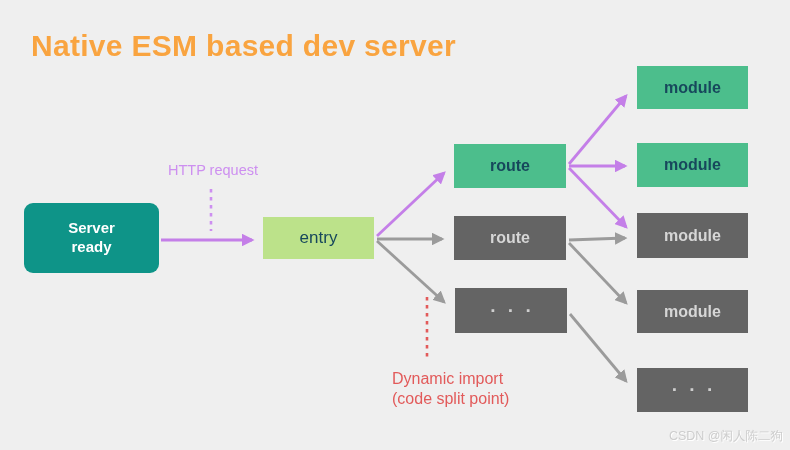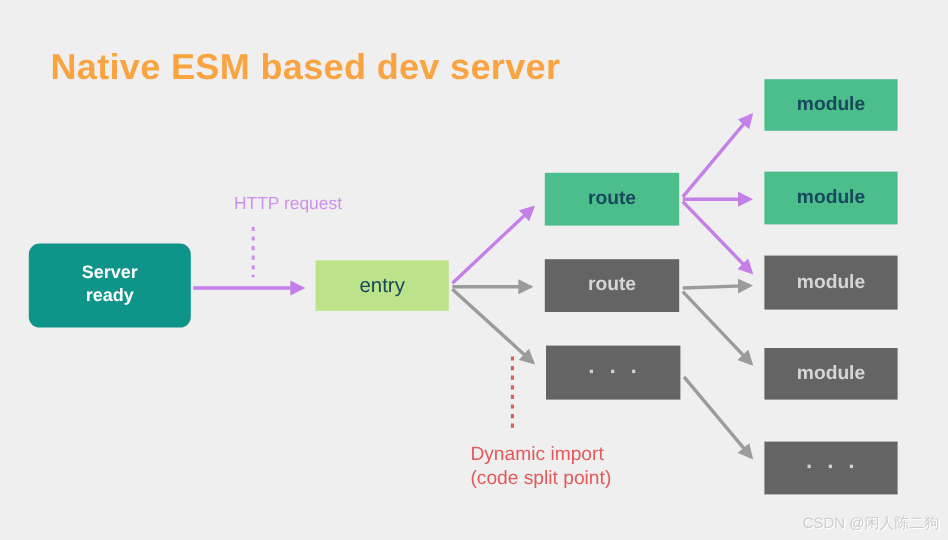--- a/index.html
+++ b/index.html
@@ -2,21 +2,21 @@
 <html style="--background: #efefef; --title-orange: #f9a440; --teal: #0e9488; --entry-green: #bce28a; --node-green: #4cbe8c; --node-gray: #646464; --arrow-purple: #c47fe8; --label-purple: #cd8ff0; --arrow-gray: #9b9b9b; --annotation-red: #e25a5a; --dark-text: #17485c; --light-text: #d6d6d6;"><head>
 <meta charset="utf-8">
 <style>
   html,body{margin:0;padding:0;}
   body{font-family:"Liberation Sans","DejaVu Sans",sans-serif;}
   .stage{
     position:relative;width:790px;height:450px;overflow:hidden;
     background:var(--background);
   }
   .title{
-    position:absolute;left:26px;top:24px;margin:16px;
+    position:absolute;left:26px;top:24px;margin:5px;
     font-size:30px;font-weight:600;letter-spacing:.3px;
     color:var(--title-orange);
   }
   .arrows{position:absolute;left:0;top:0;width:790px;height:450px;pointer-events:none;}
   .arrows .purple{stroke:var(--arrow-purple);}
   .arrows .gray{stroke:var(--arrow-gray);}
   .arrows line{stroke-width:2.8px;fill:none;}
   .arrows line.dashed{stroke-width:2.6px;stroke-dasharray:3.5 4.5;}
   .arrows line.red{stroke:var(--annotation-red);}
   .arrows line.lavender{stroke:var(--label-purple);}
@@ -42,21 +42,21 @@
   .pos-route-mid{left:454px;top:216px;width:112px;height:44px;}
   .pos-routes-more{left:455px;top:288px;width:112px;height:45px;}
   .pos-module-1{left:637px;top:66px;width:111px;height:43px;}
   .pos-module-2{left:637px;top:143px;width:111px;height:44px;}
   .pos-module-3{left:637px;top:213px;width:111px;height:45px;}
   .pos-module-4{left:637px;top:290px;width:111px;height:43px;}
   .pos-modules-more{left:637px;top:368px;width:111px;height:44px;}
   .dots{font-size:19px;font-weight:700;letter-spacing:3px;color:#cfcfcf;padding-left:3px;}
   .label-http{
     position:absolute;left:168px;top:162px;
-    font-size:14.5px;font-weight:500;color:var(--label-purple);margin-left:27px;
+    font-size:14.5px;font-weight:500;color:var(--label-purple);
   }
   .label-dynamic{
     position:absolute;left:378px;top:369px;
     font-size:16px;font-weight:500;line-height:20px;
     color:var(--annotation-red);white-space:pre-line;margin-left:14px;
   }
   .watermark{
     position:absolute;right:7px;top:428px;
     font-size:12.5px;color:#cdcdcd;
     text-shadow:1px 1px 0 #ffffff;

